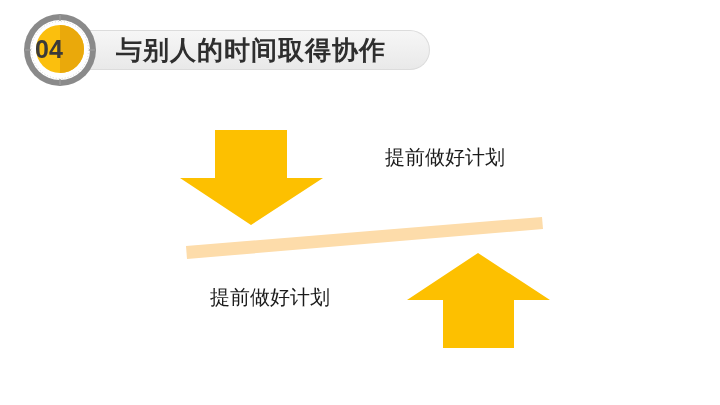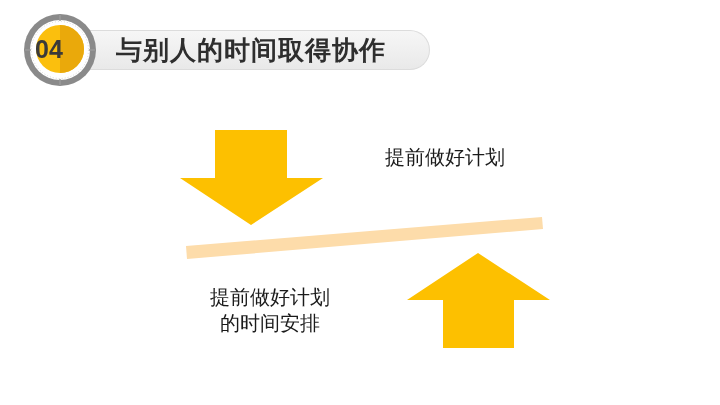--- a/index.html
+++ b/index.html
@@ -61,14 +61,13 @@
   <polygon points="186,246 542,217 543,229 187,259" fill="#FDDCAA"></polygon>
   <polygon points="478,253 550,300 514,300 514,348 443,348 443,300 407,300" fill="#FDC000"></polygon>
 </svg>
 
 <div class="caption caption-top">
   <div>提前做好计划</div>
 </div>
 
 <div class="caption caption-bottom">
   <div>提前做好计划</div>
-  <div>的时间安排</div>
 </div>
 
 </body></html>

